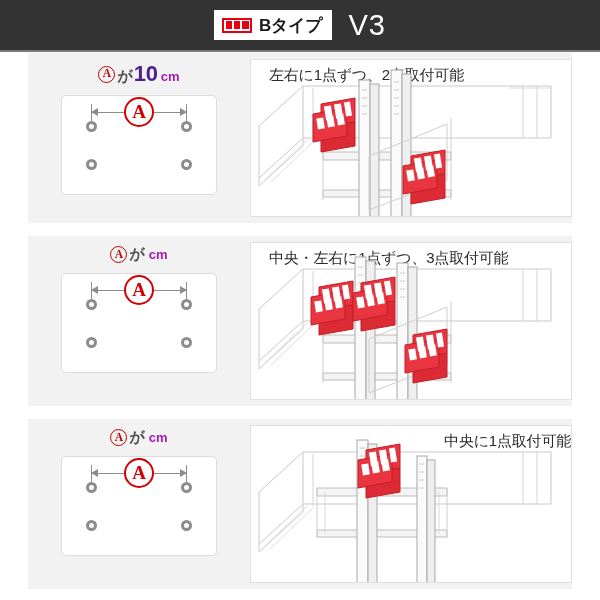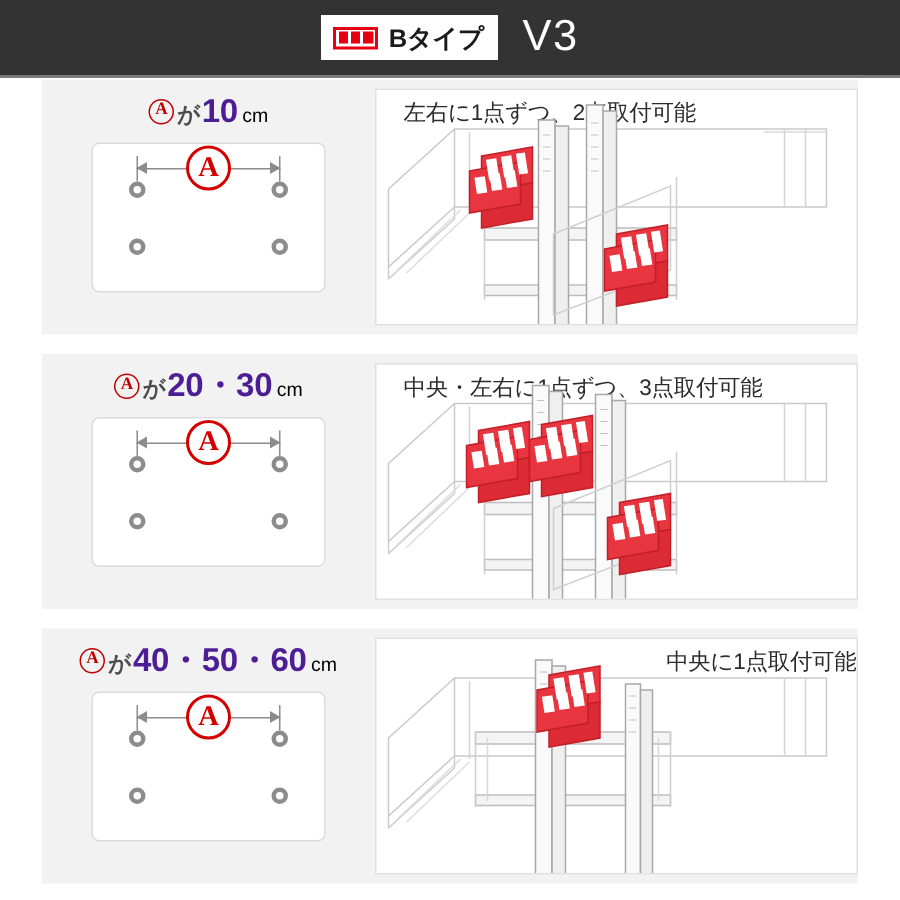--- a/index.html
+++ b/index.html
@@ -11,21 +11,21 @@
   }
   .page { position: relative; width: 600px; height: 600px; background: #fff; }
 
   
   .header {
     position: absolute; left: 0; top: 0; width: 600px; height: 52px;
     background: #333333;
     display: flex; align-items: center; justify-content: center;
     border-bottom: 2px solid #7a7a7a;
   }
-  .header-inner { display: flex; align-items: flex-start; gap: 16px; }
+  .header-inner { display: flex; align-items: center; gap: 16px; }
   .badge {
     background: #ffffff;
     height: 30px;
     padding: 0 10px 0 8px;
     display: flex; align-items: center; gap: 7px;
   }
   .badge-icon {
     width: 30px; height: 15px;
     border: 2px solid #e60012;
     background: #fff;
@@ -62,21 +62,21 @@
   }
   .circ-a {
     display: inline-flex; align-items: center; justify-content: center;
     width: 17px; height: 17px; border: 1.6px solid #c00000;
     border-radius: 50%; color: #c00000; font-size: 11.5px;
     font-weight: bold; align-self: center; margin-right: 2px;
     font-family: "Liberation Serif", serif;
   }
   .ga { color: #4d4d4d; font-size: 15px; font-weight: 600; margin-right: 1px; }
   .num { color: #4c1d95; font-size: 22px; font-weight: bold; letter-spacing: -0.2px; }
-  .cm { color: #000000; font-size: 13px; font-weight: normal; margin-left: 3px; }
+  .cm { color: #a21caf; font-size: 13px; font-weight: bold; margin-left: 3px; }
 
   
   .vesa {
     margin-top: 10px;
     width: 156px; height: 100px;
     background: #ffffff; border: 1px solid #dcdcdc; border-radius: 5px;
     position: relative;
   }
   .hole {
     position: absolute; width: 11px; height: 11px; border-radius: 50%;
@@ -233,21 +233,20 @@
         </g>
       </svg>
     </div>
   </div>
 
   <div class="row row-2">
     <div class="row-left">
       <div class="label">
         <span class="circ-a">A</span>
         <span class="ga">が</span>
-        <span class="num">20・30</span>
         <span class="cm">cm</span>
       </div>
       <div class="vesa">
         <div class="dim-line"></div>
         <div class="tick l"></div>
         <div class="tick r"></div>
         <div class="arw l"></div>
         <div class="arw r"></div>
         <div class="vesa-a">A</div>
         <div class="hole tl"></div>
@@ -336,21 +335,20 @@
         </g>
       </svg>
     </div>
   </div>
 
   <div class="row row-3">
     <div class="row-left">
       <div class="label">
         <span class="circ-a">A</span>
         <span class="ga">が</span>
-        <span class="num">40・50・60</span>
         <span class="cm">cm</span>
       </div>
       <div class="vesa">
         <div class="dim-line"></div>
         <div class="tick l"></div>
         <div class="tick r"></div>
         <div class="arw l"></div>
         <div class="arw r"></div>
         <div class="vesa-a">A</div>
         <div class="hole tl"></div>

